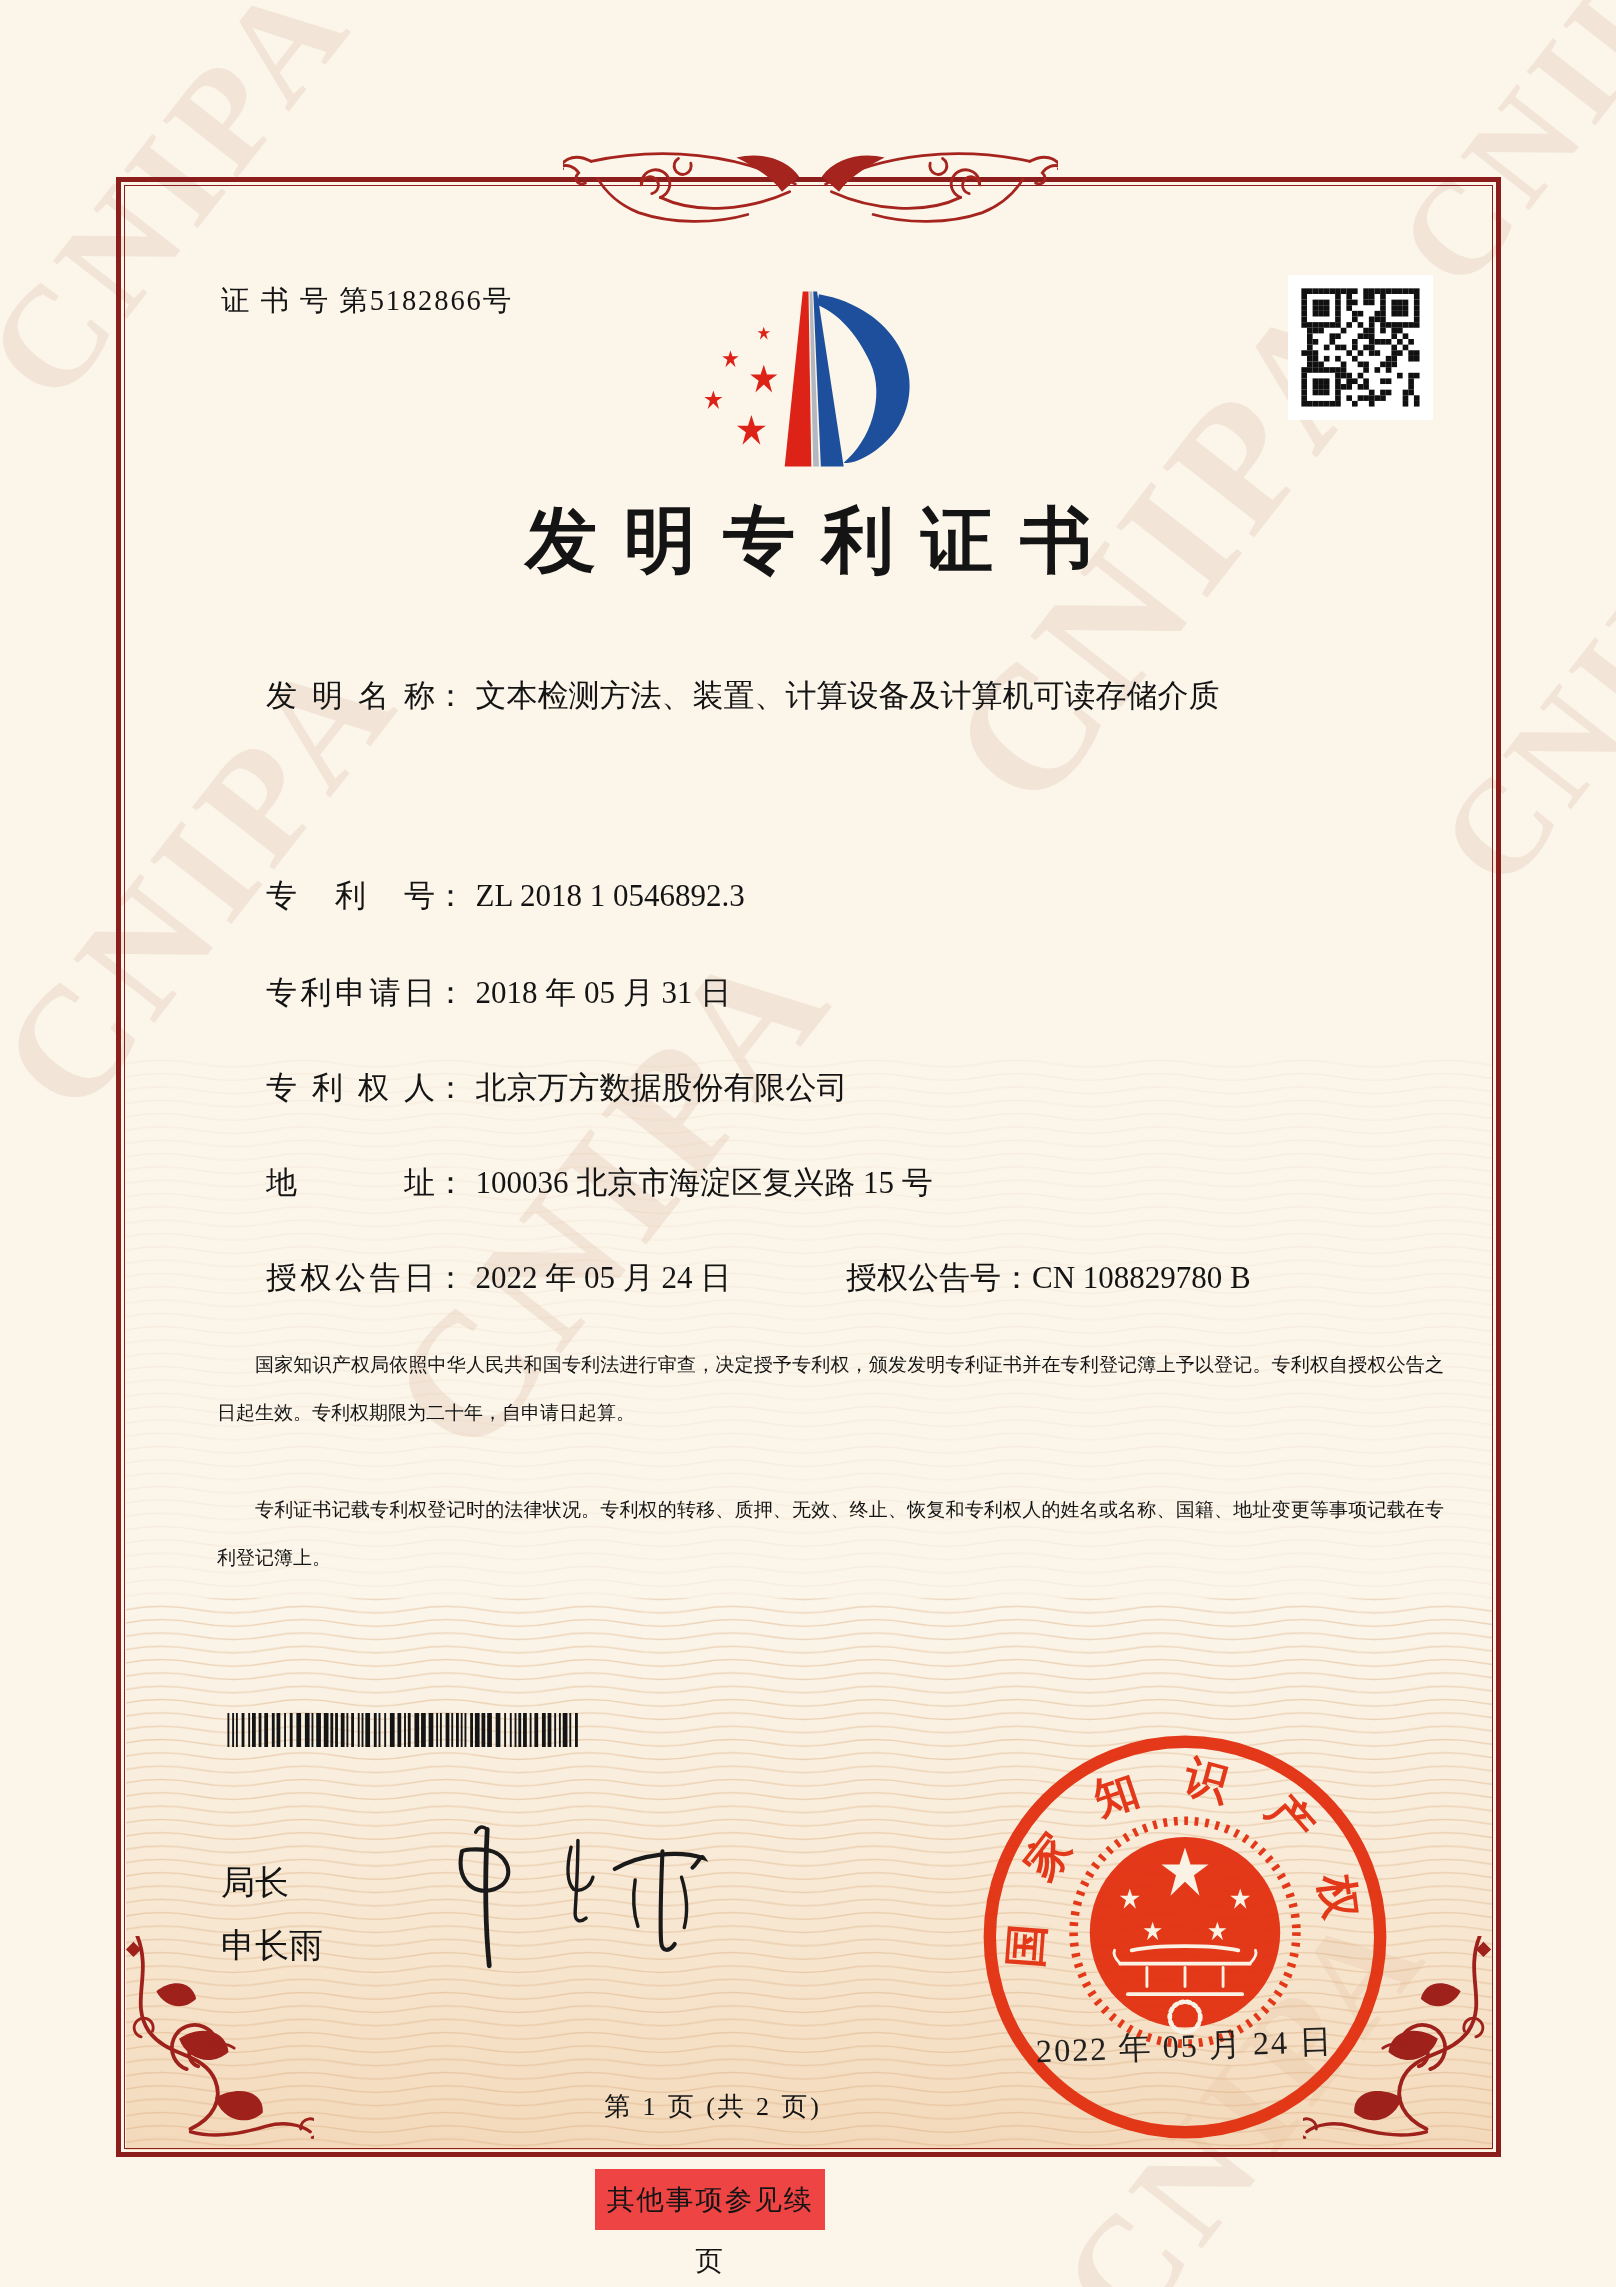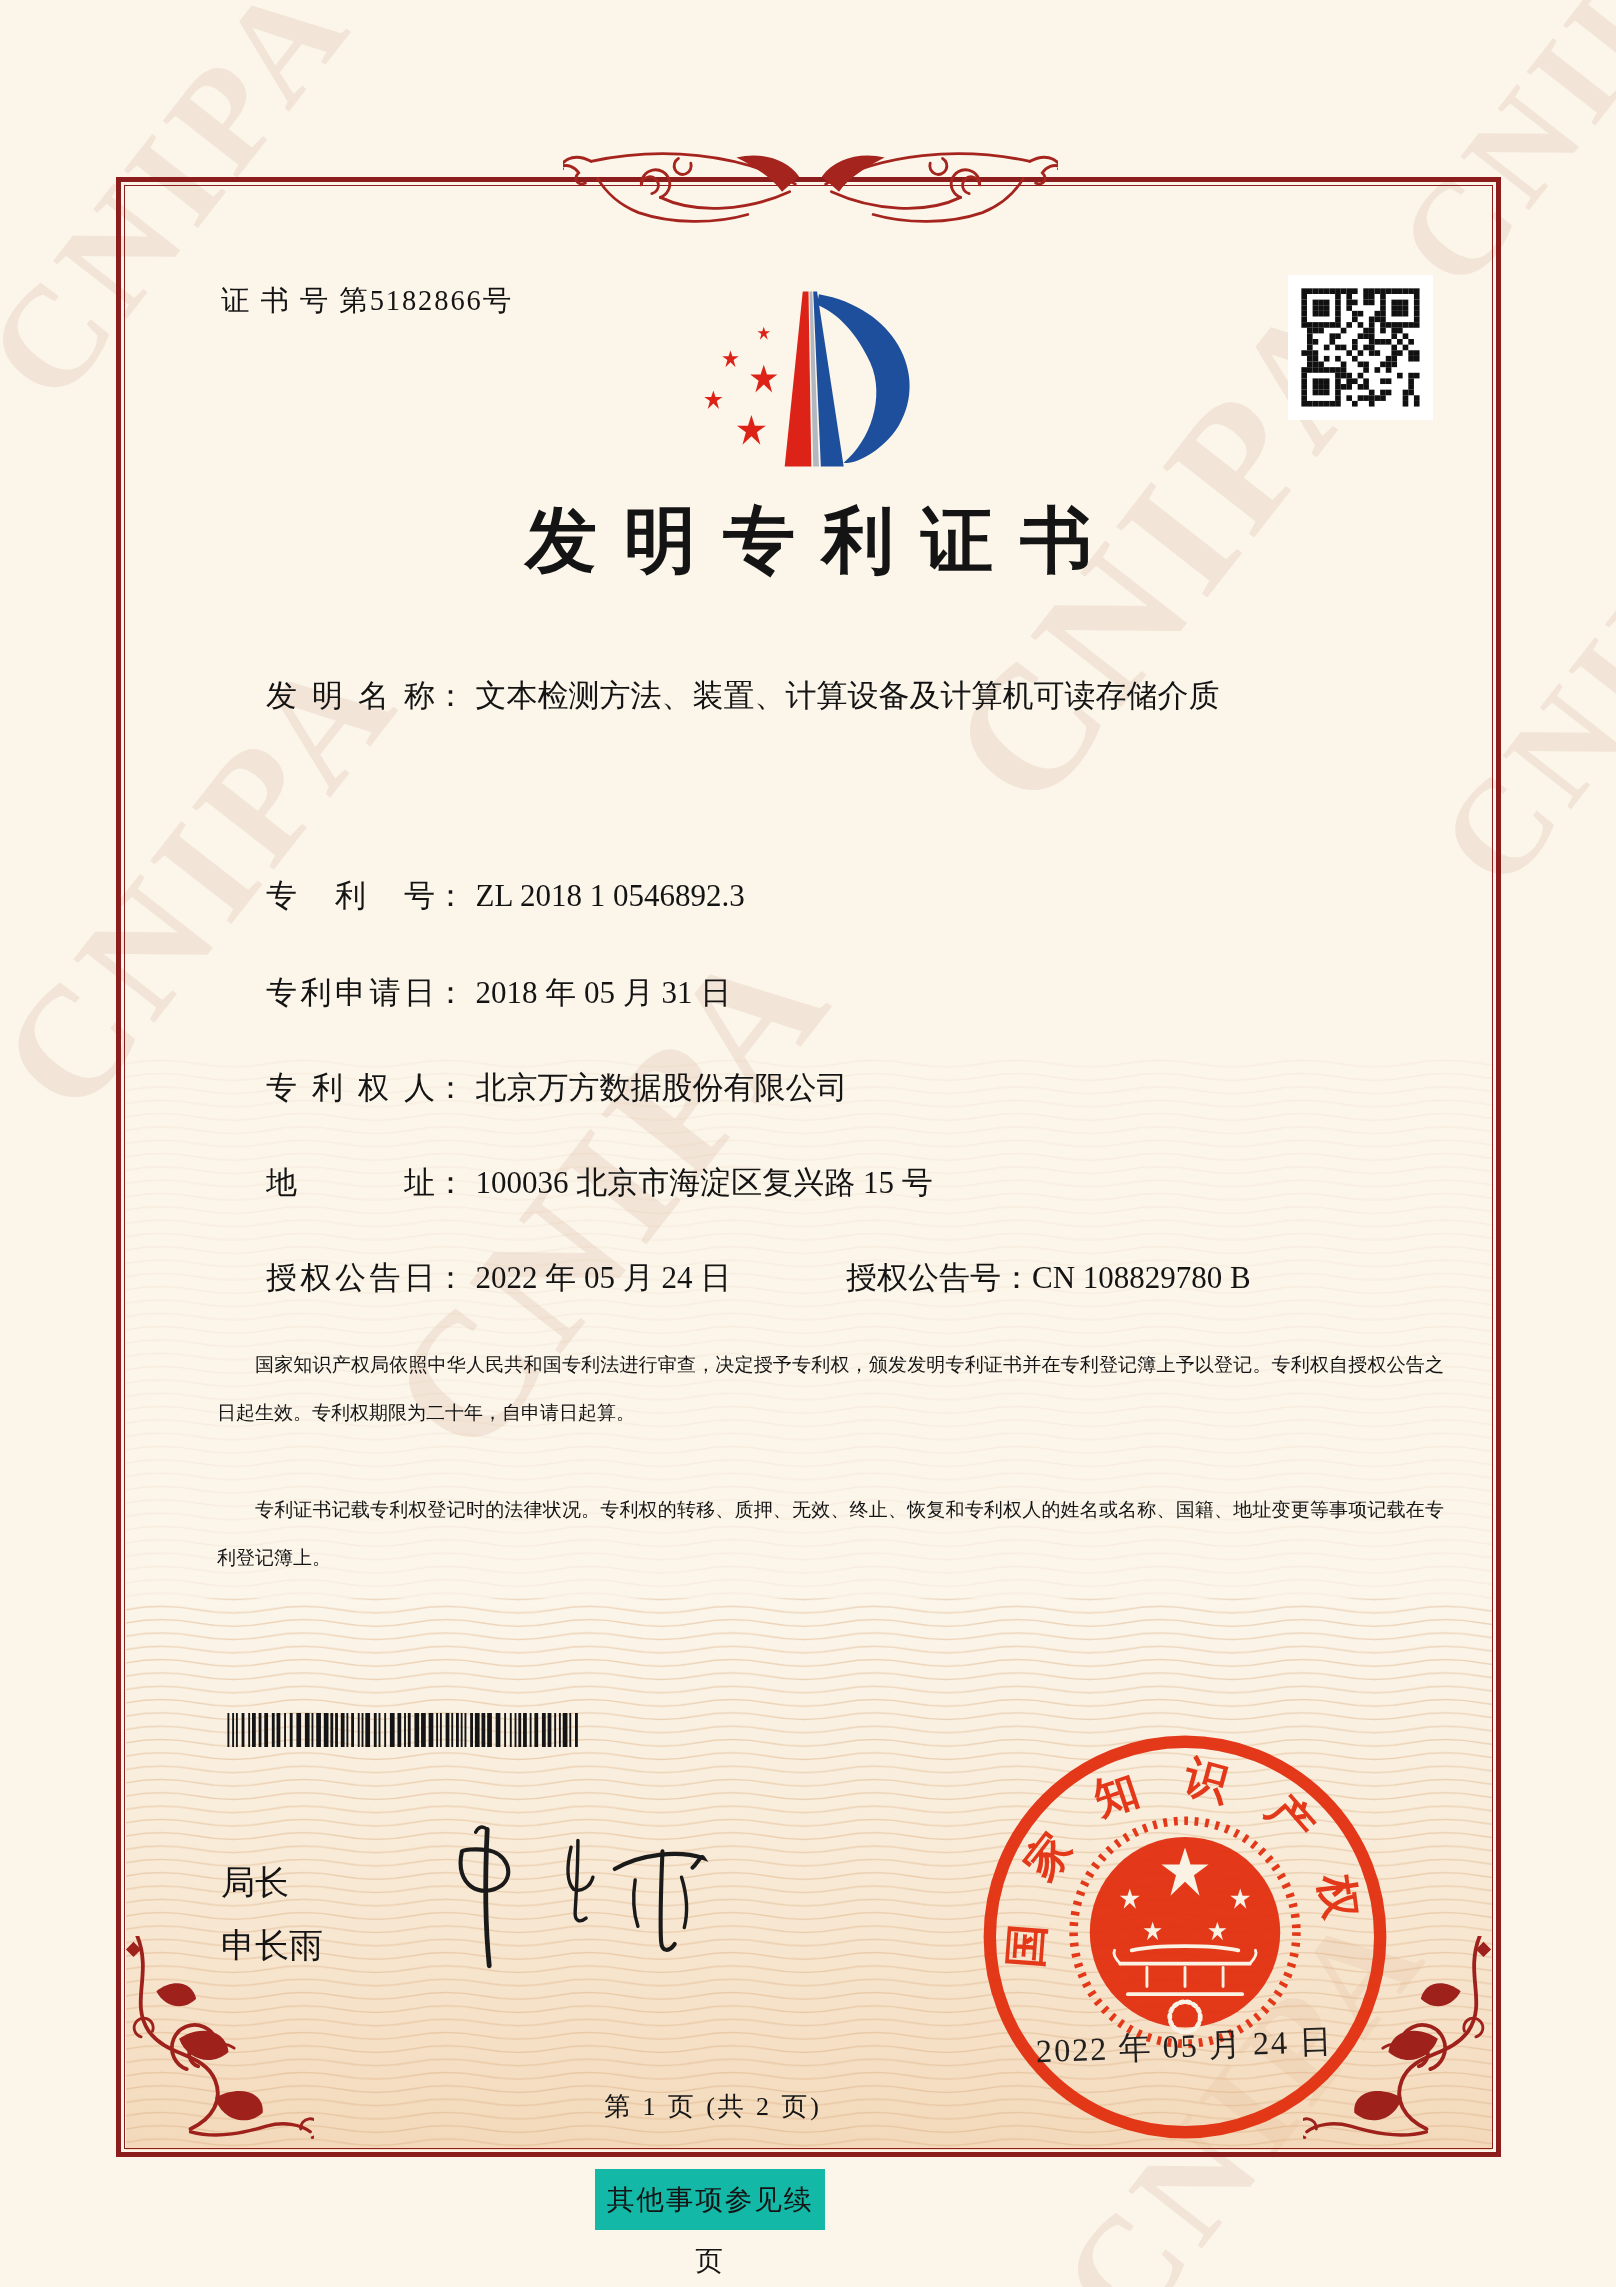--- a/index.html
+++ b/index.html
@@ -15,21 +15,21 @@
   .title{position:absolute;left:0;top:493px;width:1617px;text-align:center;font-size:72px;
          font-weight:bold;letter-spacing:27px;text-indent:27px;white-space:nowrap;}
   .frow{position:absolute;left:222px;font-size:31px;white-space:nowrap;}
   .frow .flabel{display:inline-block;width:169px;text-align:justify;text-align-last:justify;vertical-align:top;margin-left:44px;}
   .frow .fvalue{margin-left:9.5px;}
   .frow2{position:absolute;left:846px;font-size:31px;white-space:nowrap;}
   .para{position:absolute;left:217px;width:1227px;font-size:19px;line-height:48px;
         text-indent:2em;text-align:justify;}
   .sigt{position:absolute;left:221px;font-size:34px;font-family:Liberation Mono, monospace;}
   .pageinfo{position:absolute;left:380px;top:2089px;width:666px;text-align:center;font-size:26px;letter-spacing:2.9px;}
-  .notebox{position:absolute;left:595px;top:2169px;width:230px;height:61px;background:#14b8a6;
+  .notebox{position:absolute;left:595px;top:2169px;width:230px;height:61px;background:#ef4444;
            text-align:center;line-height:61px;font-size:27.6px;letter-spacing:1.9px;}
   svg{display:block;}
 </style>
 </head>
 <body>
 
 <div class="page">
 
   <svg width="0" height="0" style="position:absolute" aria-hidden="true">
     <defs>

